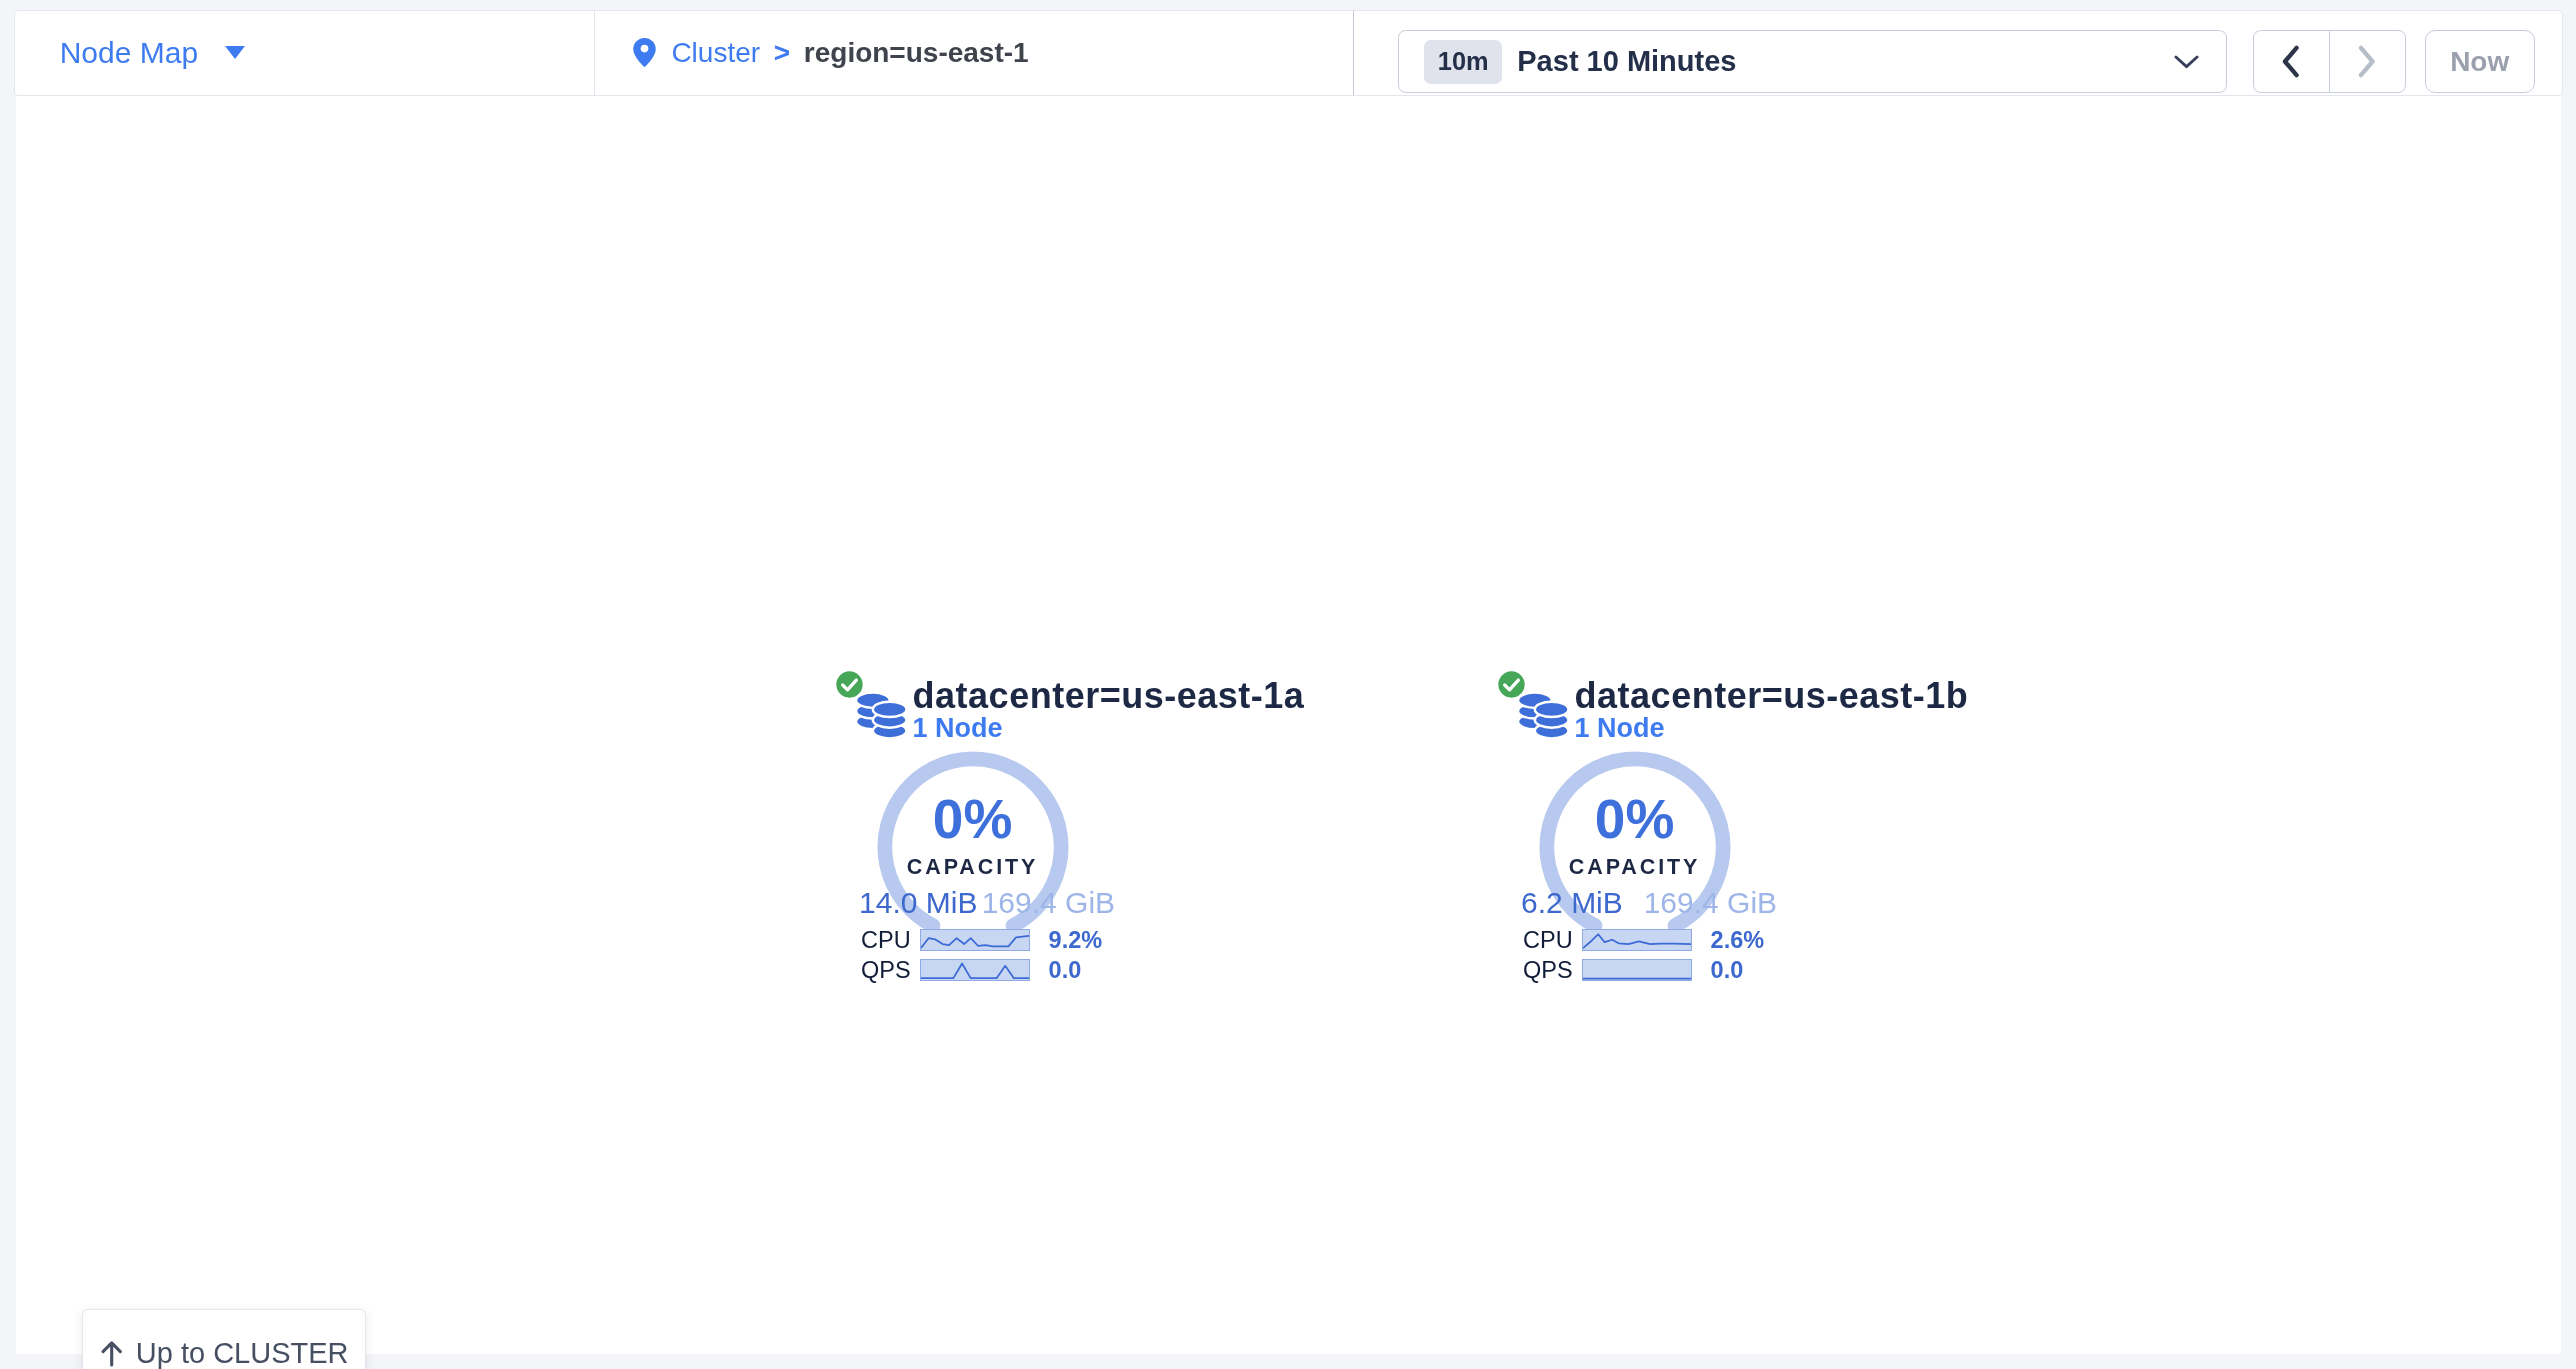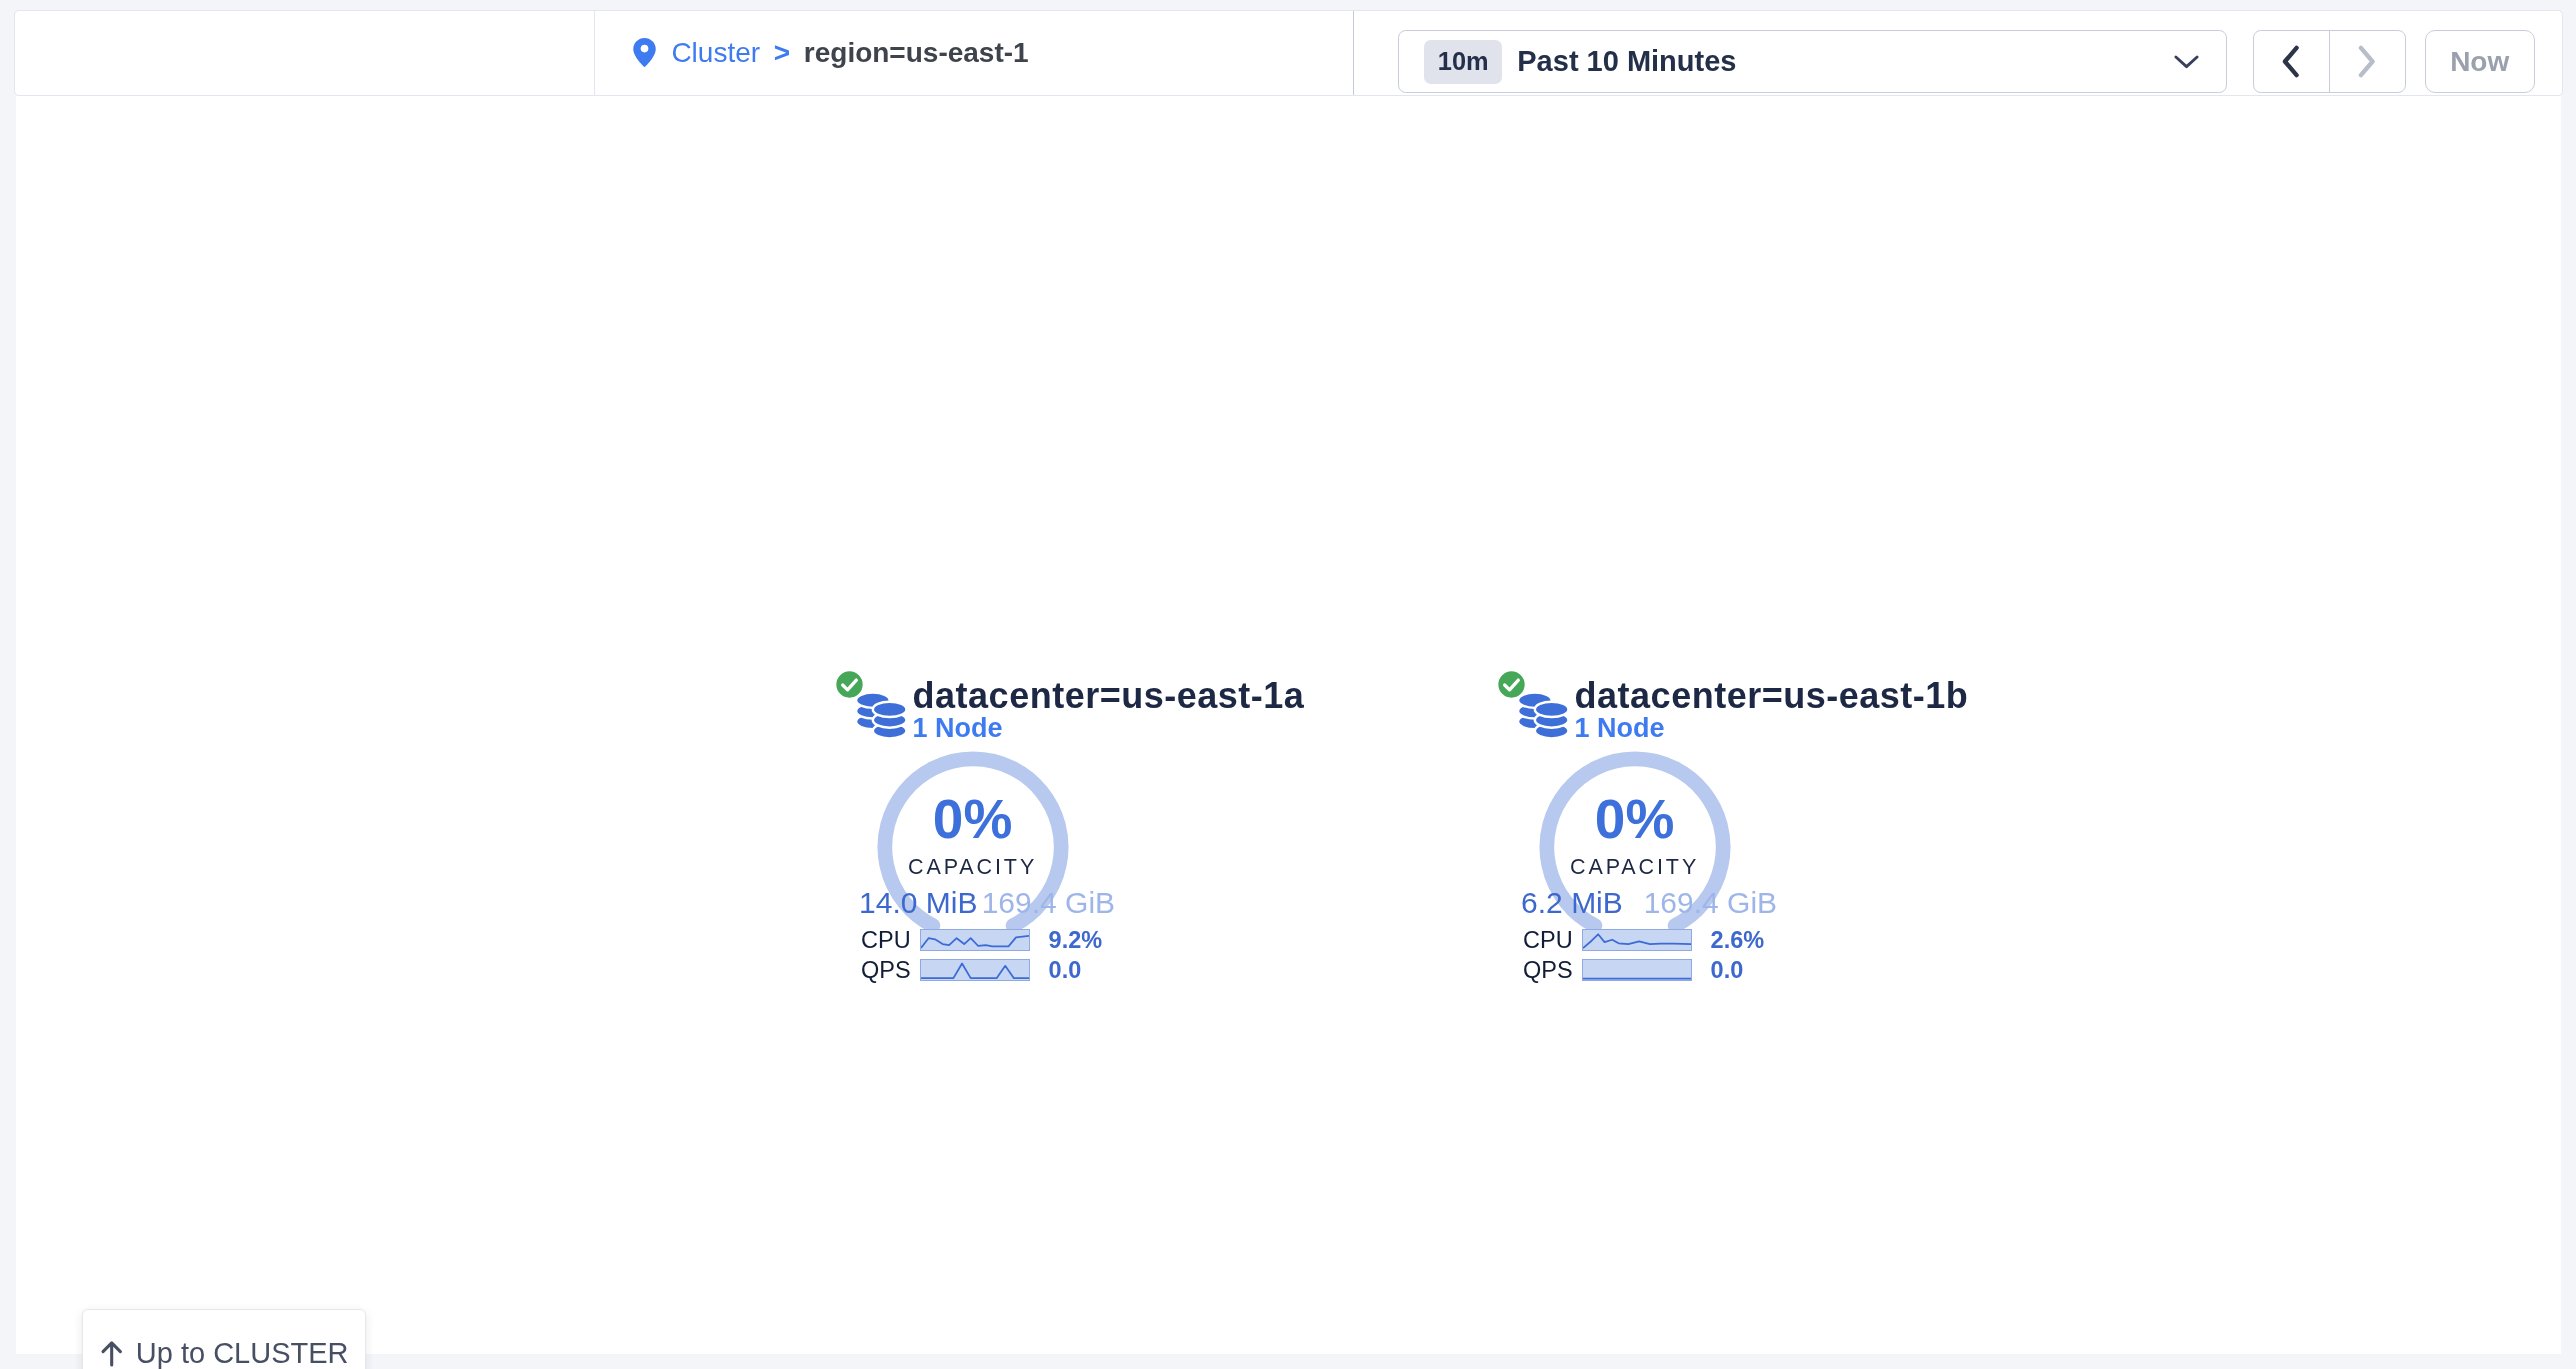--- a/index.html
+++ b/index.html
@@ -51,21 +51,21 @@
   .dc-card.second{left:1484px;}
   .dc-head{position:absolute;left:75px;top:15.6px;white-space:nowrap;}
   .dc-title{color:var(--title-navy);font-weight:700;font-size:36px;letter-spacing:0.5px;line-height:33px;}
   .dc-sub{color:var(--link-blue);font-weight:700;font-size:27px;line-height:33px;}
   .dc-dbicon{position:absolute;left:15.6px;top:25.4px;}
   .dc-check{position:absolute;left:-7.8px;top:2px;}
 
   .donut{position:absolute;left:39px;top:88px;width:192px;height:192px;}
   .donut .pct{position:absolute;left:0;right:0;top:41px;text-align:center;font-size:55px;font-weight:800;
     color:var(--donut-blue);line-height:1;}
-  .donut .caplabel{position:absolute;left:0;right:0;top:104px;text-align:center;font-size:21.5px;font-weight:400;
+  .donut .caplabel{position:absolute;left:0;right:0;top:104px;text-align:center;font-size:21.5px;font-weight:700;
     color:var(--title-navy);letter-spacing:2.9px;}
 
   .cap-row{position:absolute;left:21.5px;top:223px;width:256px;display:flex;justify-content:space-between;
     font-size:30px;}
   .cap-row .used{color:var(--used-blue);}
   .cap-row .total{color:var(--total-blue);}
 
   .metric-row{position:absolute;left:0;width:293px;height:25.4px;}
   .metric-row.cpu{top:264px;}
   .metric-row.qps{top:294px;}
@@ -77,20 +77,24 @@
 
   .upbtn{position:absolute;left:66px;top:1213px;width:284px;height:88px;background:#fff;border:1px solid #e6e7ea;
     border-radius:5.9px;box-shadow:0 3.9px 9.8px rgba(60,64,80,.12);display:flex;align-items:center;justify-content:center;
     gap:11.7px;cursor:pointer;color:#474f63;font-size:29px;}
 </style>
 </head>
 <body>
 
 <div class="topbar">
 
+  <div class="viewsel">
+    <span class="label">Node Map</span>
+    <span class="caret-down"></span>
+  </div>
 
   <div class="tb-divider light"></div>
 
   <div class="breadcrumb">
     <svg width="27" height="33" viewBox="0 0 24 28">
       <path d="M12 1C6.5 1 2 5.4 2 10.8 2 18.1 12 27 12 27s10-8.9 10-16.2C22 5.4 17.5 1 12 1z" fill="#3e7bf0"></path>
       <circle cx="12" cy="10.5" r="3.4" fill="#ffffff"></circle>
     </svg>
     <span class="root">Cluster</span>
     <span class="sep">&gt;</span>

